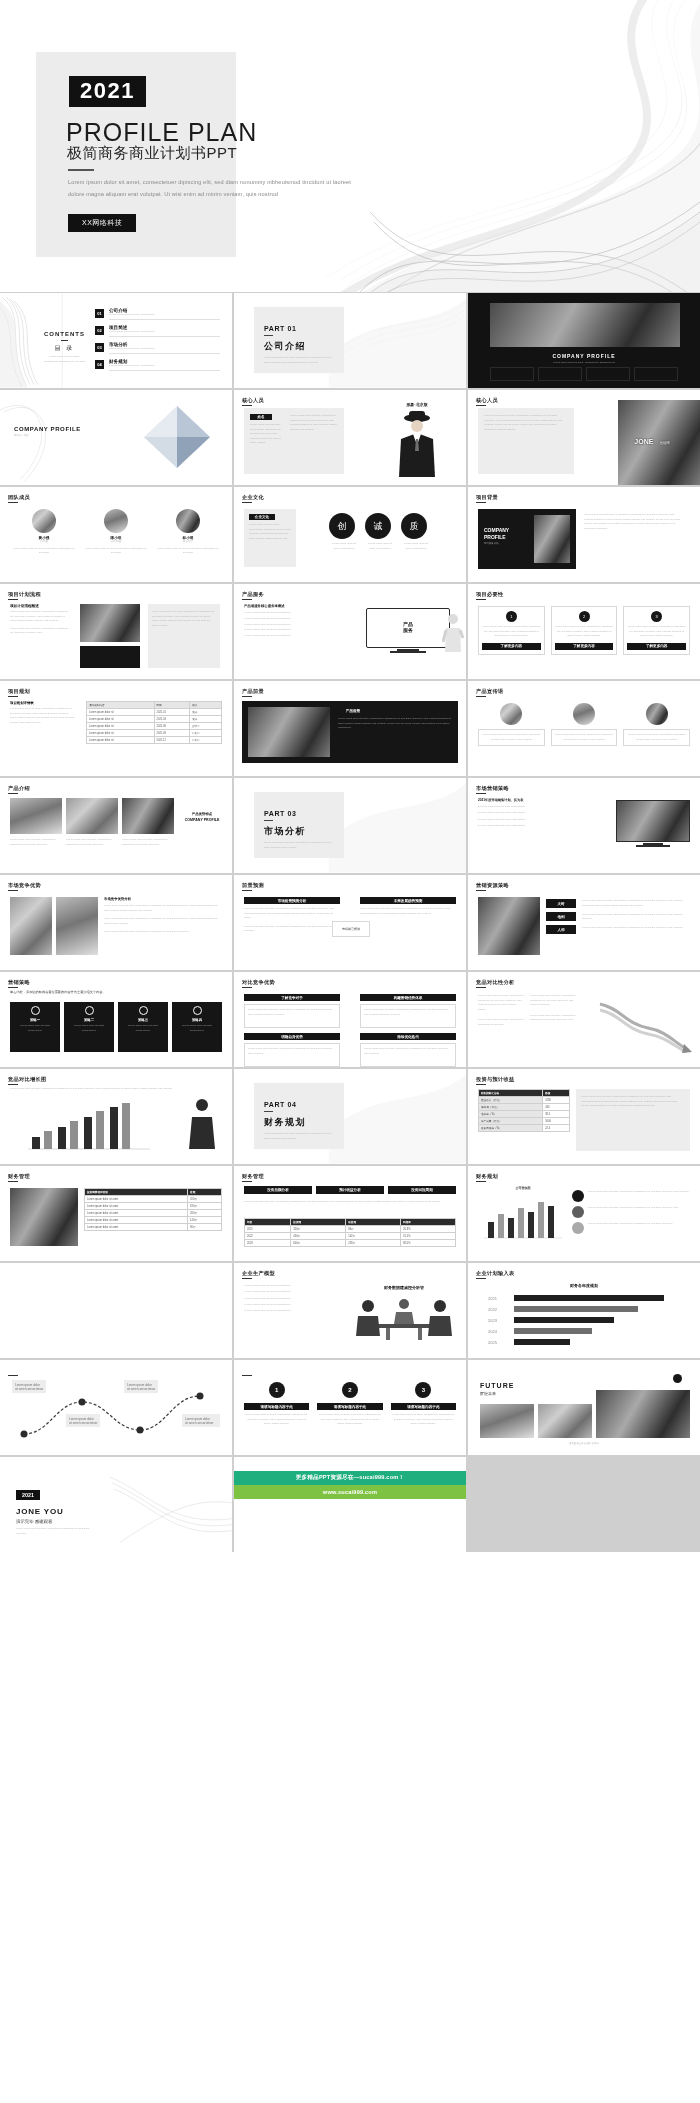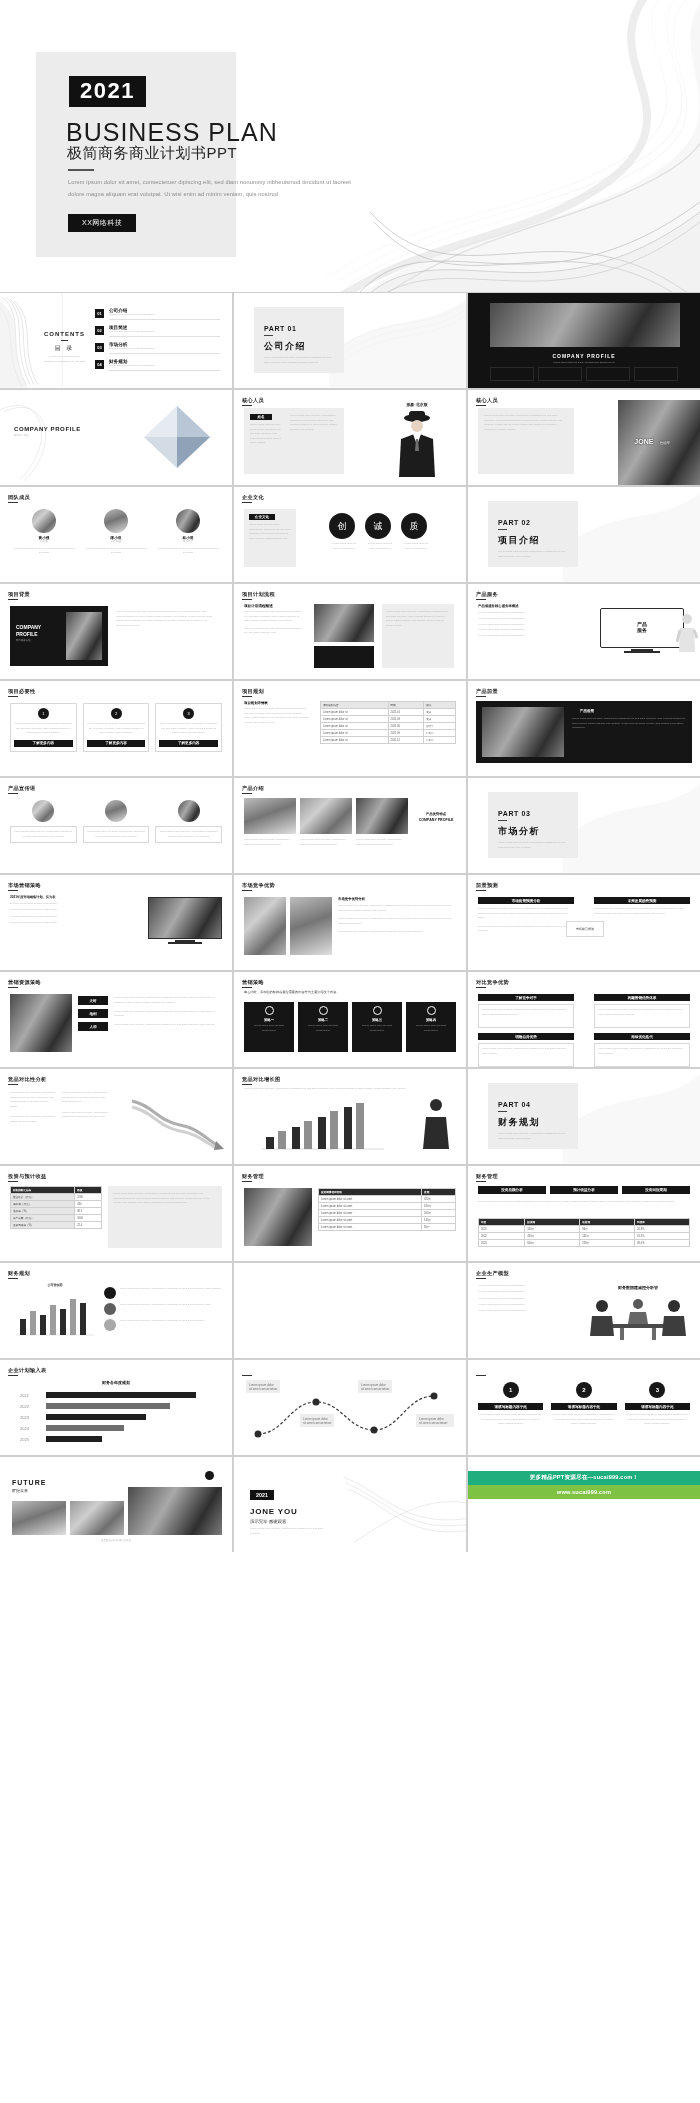--- a/index.html
+++ b/index.html
@@ -200,21 +200,21 @@
       <path d="M0,160 C85,78 185,188 340,70"></path>
       <path d="M0,140 C75,62 175,172 340,50"></path>
       <path d="M10,60 C100,160 200,40 340,150"></path>
       <path d="M14,70 C104,170 204,50 340,160"></path>
     </g>
     <path d="M0,150 C80,70 180,180 340,60 L340,200 L0,200 Z" fill="#e8e8e8" opacity=".35"></path>
   </svg>
 
   <div class="hero-panel"></div>
   <div class="year-box">2021</div>
-  <div class="hero-title">BUSINESS PLAN</div>
+  <div class="hero-title">PROFILE PLAN</div>
   <div class="hero-subtitle">极简商务商业计划书PPT</div>
   <div class="hero-rule"></div>
   <div class="hero-lorem">Lorem ipsum dolor sit amet, consectetuer dipiscing elit, sed diam nonummy nibheuismod tincidunt ut laoreet dolore magna aliquam erat volutpat. Ut wisi enim ad minim veniam, quis nostrud</div>
   <div class="hero-tag">XX网络科技</div>
 </div>
 
 <div class="grid">
 
   <div class="slide">
     <svg class="wave-bg" viewBox="0 0 233 95" preserveAspectRatio="none">
@@ -393,32 +393,20 @@
         <div class="circle" style="width:26px;height:26px;background:#171717;color:#fff;display:flex;align-items:center;justify-content:center;font-size:9px;">诚</div>
         <div class="lorem" style="margin-top:3px;width:30px;">Lorem ipsum dolor sit amet, consectetuer</div>
       </div>
       <div style="text-align:center;">
         <div class="circle" style="width:26px;height:26px;background:#171717;color:#fff;display:flex;align-items:center;justify-content:center;font-size:9px;">质</div>
         <div class="lorem" style="margin-top:3px;width:30px;">Lorem ipsum dolor sit amet, consectetuer</div>
       </div>
     </div>
   </div>
 
-  <div class="slide">
-    <svg class="wave-bg" viewBox="0 0 233 95" preserveAspectRatio="none">
-      <path d="M233,6 C188,40 148,18 95,62 L95,95 L233,95 Z" fill="#f4f4f4" opacity=".7"></path>
-    </svg>
-    <div class="grayblk" style="position:absolute;left:20px;top:14px;width:90px;height:66px;"></div>
-    <div style="position:absolute;left:30px;top:32px;">
-      <div style="font-size:7px;font-weight:bold;letter-spacing:.6px;color:#141414;">PART 02</div>
-      <div style="width:9px;height:1px;background:#444;margin:3px 0 4px;"></div>
-      <div style="font-size:9px;font-weight:bold;letter-spacing:1.5px;color:#141414;">项目介绍</div>
-      <div class="lorem" style="margin-top:3px;width:72px;">Lorem ipsum dolor sit amet, consectetuer adipiscing elit, sed diam nonummy nibh euismod</div>
-    </div>
-  </div>
 
   <div class="slide">
     <div class="s-title">项目背景</div>
     <div class="blackblk" style="position:absolute;left:10px;top:22px;width:98px;height:60px;"></div>
     <div style="position:absolute;left:16px;top:40px;color:#fff;">
       <div style="font-size:5px;font-weight:bold;line-height:1.3;">COMPANY<br>PROFILE</div>
       <div class="lorem w" style="margin-top:2px;">简约商务风格</div>
     </div>
     <div class="photo2" style="position:absolute;left:66px;top:28px;width:36px;height:48px;"></div>
     <div class="lorem" style="position:absolute;left:116px;top:26px;width:100px;">

